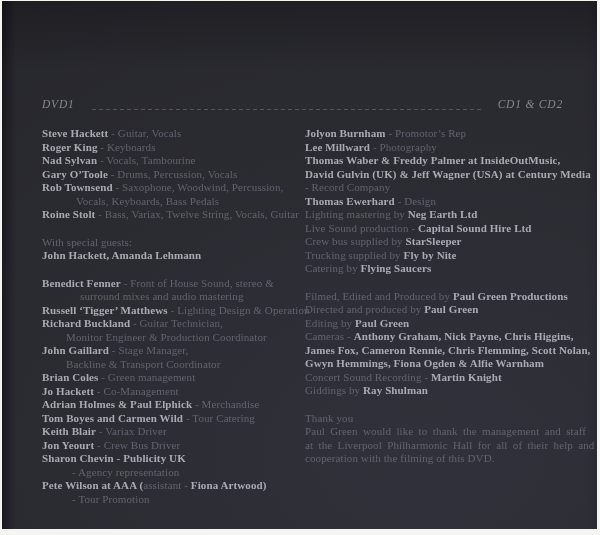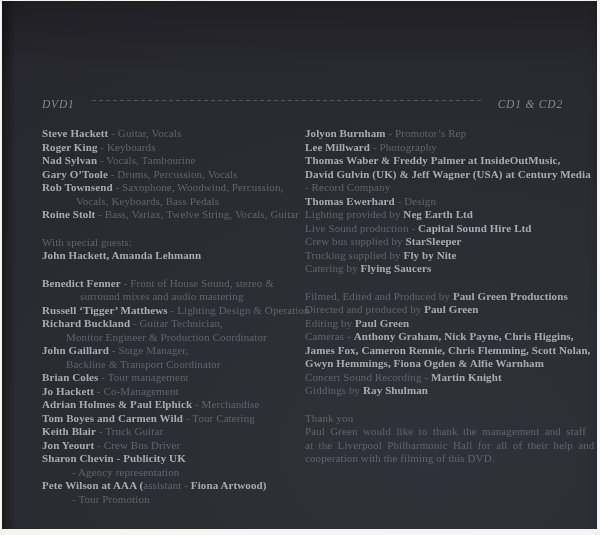--- a/index.html
+++ b/index.html
@@ -23,21 +23,21 @@
     background:
       linear-gradient(to right, rgba(0,0,0,0.38), rgba(0,0,0,0) 14px),
       linear-gradient(to bottom, rgba(0,0,0,0.22), rgba(0,0,0,0) 70px),
       linear-gradient(to left, rgba(0,0,0,0.10), rgba(0,0,0,0) 10px),
       radial-gradient(130% 110% at 72% 85%, #31313b 0%, #2b2b32 50%, #26262c 100%);
     color:var(--role-color);
   }
   .header-row{
     position:absolute;
     left:40px;right:34px;top:97px;
-    display:flex;align-items:flex-start;
+    display:flex;align-items:flex-end;
     font-style:italic;
     font-size:11.5px;
     letter-spacing:0.8px;
     color:var(--header-color);
     gap:8px;
   }
   .header-rule{
     flex:1;
     height:1px;
     margin:2px 9px 0 9px;
@@ -76,39 +76,39 @@
       <div class="credit-line"><span class="seg-name">Roine Stolt</span><span class="seg-role"> - Bass, Variax, Twelve String, Vocals, Guitar</span></div>
       <div class="credit-line" style="margin-top: 14px;"><span class="seg-role">With special guests:</span></div>
       <div class="credit-line"><span class="seg-name">John Hackett, Amanda Lehmann</span></div>
       <div class="credit-line" style="margin-top: 14px;"><span class="seg-name">Benedict Fenner</span><span class="seg-role"> - Front of House Sound,  stereo &amp;</span></div>
       <div class="credit-line" style="padding-left: 38px;"><span class="seg-role">surround mixes and audio mastering</span></div>
       <div class="credit-line"><span class="seg-name">Russell ‘Tigger’ Matthews</span><span class="seg-role"> - Lighting Design &amp; Operation</span></div>
       <div class="credit-line"><span class="seg-name">Richard Buckland</span><span class="seg-role"> - Guitar Technician,</span></div>
       <div class="credit-line" style="padding-left: 24px;"><span class="seg-role">Monitor Engineer &amp; Production Coordinator</span></div>
       <div class="credit-line"><span class="seg-name">John Gaillard</span><span class="seg-role"> - Stage Manager,</span></div>
       <div class="credit-line" style="padding-left: 24px;"><span class="seg-role">Backline &amp; Transport Coordinator</span></div>
-      <div class="credit-line"><span class="seg-name">Brian Coles</span><span class="seg-role"> - Tour management</span></div>
+      <div class="credit-line"><span class="seg-name">Brian Coles</span><span class="seg-role"> - Green management</span></div>
       <div class="credit-line"><span class="seg-name">Jo Hackett</span><span class="seg-role"> - Co-Management</span></div>
       <div class="credit-line"><span class="seg-name">Adrian Holmes &amp; Paul Elphick</span><span class="seg-role"> - Merchandise</span></div>
       <div class="credit-line"><span class="seg-name">Tom Boyes and Carmen Wild</span><span class="seg-role"> - Tour Catering</span></div>
-      <div class="credit-line"><span class="seg-name">Keith Blair</span><span class="seg-role"> - Truck Guitar</span></div>
+      <div class="credit-line"><span class="seg-name">Keith Blair</span><span class="seg-role"> - Variax Driver</span></div>
       <div class="credit-line"><span class="seg-name">Jon Yeourt</span><span class="seg-role"> - Crew Bus Driver</span></div>
       <div class="credit-line"><span class="seg-name">Sharon Chevin - Publicity UK</span></div>
       <div class="credit-line" style="padding-left: 30px;"><span class="seg-role">- Agency representation</span></div>
       <div class="credit-line"><span class="seg-name">Pete Wilson at AAA (</span><span class="seg-role">assistant - </span><span class="seg-name">Fiona Artwood)</span></div>
       <div class="credit-line" style="padding-left: 30px;"><span class="seg-role">- Tour Promotion</span></div>
     </div>
   <div class="col col-right">
       <div class="credit-line"><span class="seg-name">Jolyon Burnham</span><span class="seg-role"> - Promotor’s Rep</span></div>
       <div class="credit-line"><span class="seg-name">Lee Millward</span><span class="seg-role"> - Photography</span></div>
       <div class="credit-line"><span class="seg-name">Thomas Waber &amp; Freddy Palmer at InsideOutMusic,</span></div>
       <div class="credit-line"><span class="seg-name">David Gulvin (UK) &amp; Jeff Wagner (USA) at Century Media</span></div>
       <div class="credit-line"><span class="seg-role">- Record Company</span></div>
       <div class="credit-line"><span class="seg-name">Thomas Ewerhard</span><span class="seg-role"> - Design</span></div>
-      <div class="credit-line"><span class="seg-role">Lighting provided by </span><span class="seg-name">Neg Earth Ltd</span></div>
+      <div class="credit-line"><span class="seg-role">Lighting mastering by </span><span class="seg-name">Neg Earth Ltd</span></div>
       <div class="credit-line"><span class="seg-role">Live Sound production - </span><span class="seg-name">Capital Sound Hire Ltd</span></div>
       <div class="credit-line"><span class="seg-role">Crew bus supplied by </span><span class="seg-name">StarSleeper</span></div>
       <div class="credit-line"><span class="seg-role">Trucking supplied by </span><span class="seg-name">Fly by Nite</span></div>
       <div class="credit-line"><span class="seg-role">Catering by </span><span class="seg-name">Flying Saucers</span></div>
       <div class="credit-line" style="margin-top: 14px;"><span class="seg-role">Filmed, Edited and Produced by </span><span class="seg-name">Paul Green Productions</span></div>
       <div class="credit-line"><span class="seg-role">Directed and produced by </span><span class="seg-name">Paul Green</span></div>
       <div class="credit-line"><span class="seg-role">Editing by </span><span class="seg-name">Paul Green</span></div>
       <div class="credit-line"><span class="seg-role">Cameras - </span><span class="seg-name">Anthony Graham, Nick Payne, Chris Higgins,</span></div>
       <div class="credit-line"><span class="seg-name">James Fox, Cameron Rennie, Chris Flemming, Scott Nolan,</span></div>
       <div class="credit-line"><span class="seg-name">Gwyn Hemmings, Fiona Ogden &amp; Alfie Warnham</span></div>

